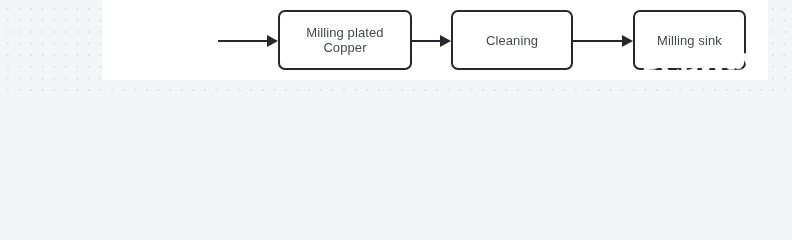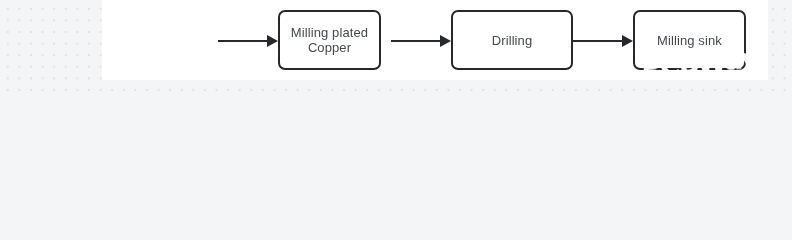--- a/index.html
+++ b/index.html
@@ -90,32 +90,32 @@
 <div id="screen">
 
   <div id="canvas"></div>
 
 
   <div class="conn" style="left:218px; top:35px; width:60px;">
     <div class="shaft" style="width:49px;"></div>
     <div class="head" style="left:49px;"></div>
   </div>
 
-  <div class="node" style="left:278px; top:10px; width:103px; height:60px; flex-direction:column;text-align:right;">
+  <div class="node" style="left:278px; top:10px; width:134px; height:60px; flex-direction:column;text-align:right;">
     <span class="label">Milling plated</span>
     <span class="label">Copper</span>
   </div>
 
   <div class="conn" style="left:391px; top:35px; width:60px;">
     <div class="shaft" style="width:49px;"></div>
     <div class="head" style="left:49px;"></div>
   </div>
 
   <div class="node" style="left:451px; top:10px; width:122px; height:60px;">
-    <span class="label">Drilling</span>
+    <span class="label">Cleaning</span>
   </div>
 
   <div class="conn" style="left:573px; top:35px; width:60px;">
     <div class="shaft" style="width:49px;"></div>
     <div class="head" style="left:49px;"></div>
   </div>
 
   <div class="node" style="left:633px; top:10px; width:113px; height:60px;">
     <span class="label">Milling sink</span>
   </div>

